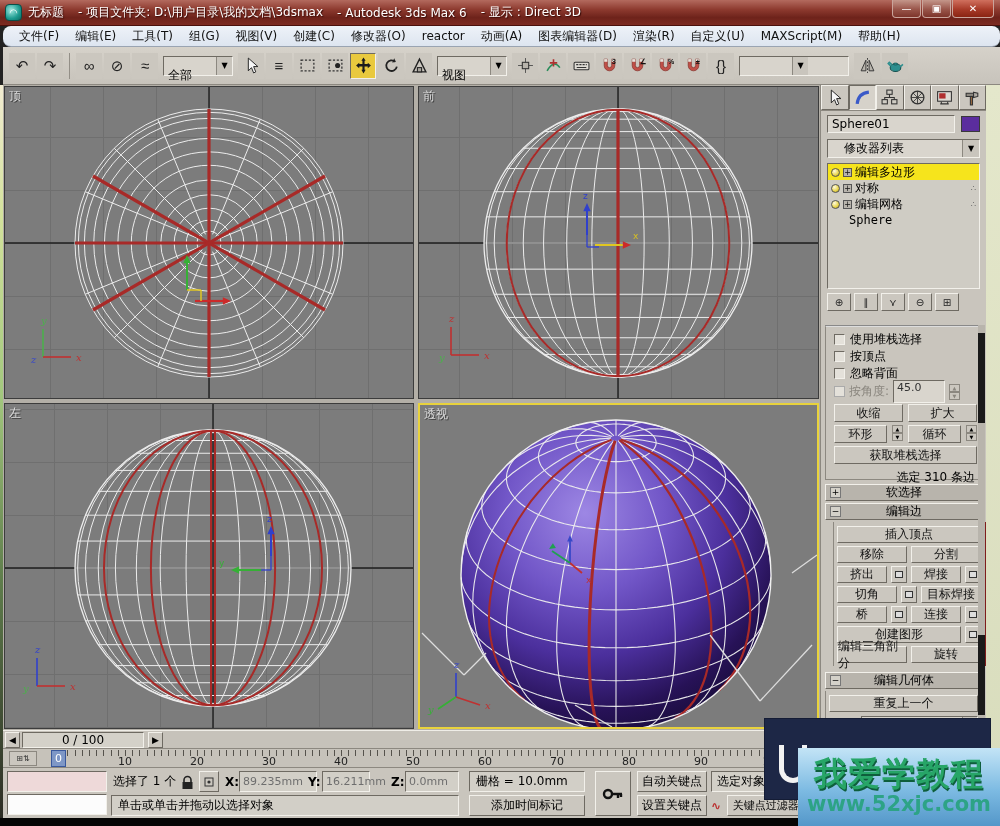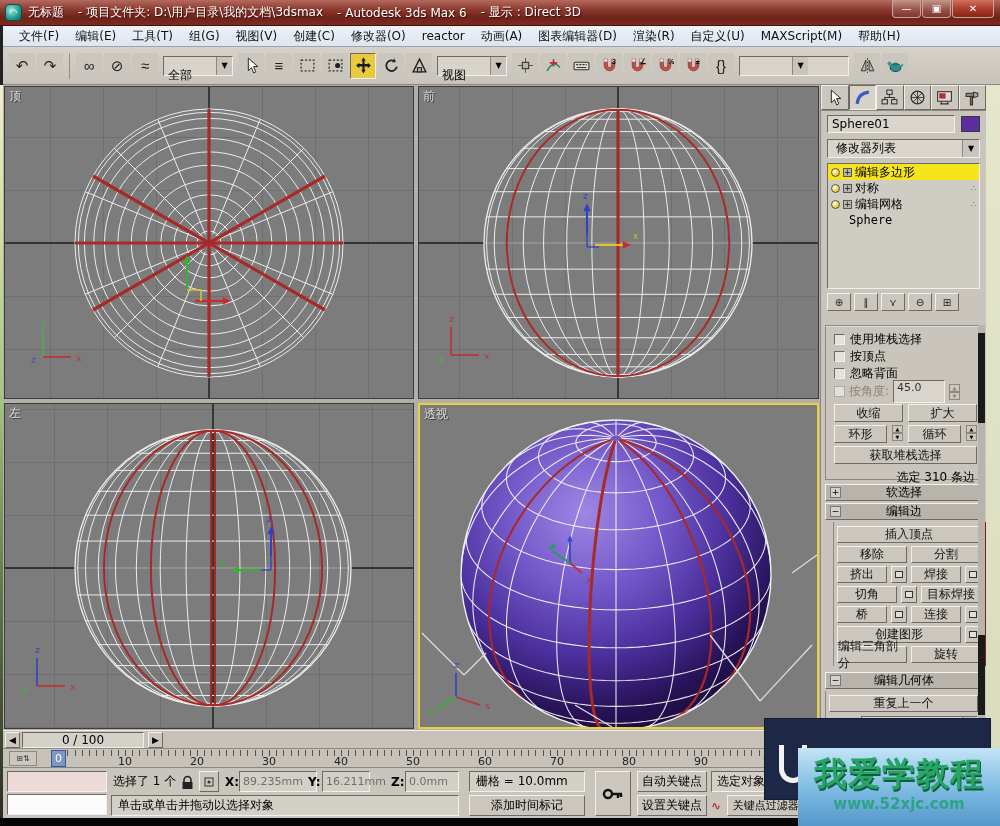--- a/index.html
+++ b/index.html
@@ -17,21 +17,21 @@
   .win-controls { position:absolute; right:6px; top:0; display:flex; }
   .win-btn { width:29px; height:18px; display:flex; align-items:center; justify-content:center;
     color:#fff; font-size:10px; border:1px solid #caa59c; border-top:none;
     background:linear-gradient(180deg,#c4968a,#99554a 55%,#7e352b);
     border-radius:0 0 4px 4px; margin-left:1px; }
   .win-btn.close { background:linear-gradient(180deg,#d0705e,#a83a28 55%,#8a2413); width:42px; }
 
   
   .menubar { position:absolute; left:3px; top:26px; width:997px; height:21px;
     background:linear-gradient(180deg,#eef2f8,#dde5f0); border-bottom:1px solid #9aa4b2;
-    display:flex; align-items:center; padding-left:8px; font-size:12px; color:#111; }
+    display:flex; align-items:center; padding-left:8px; font-size:12px; color:#111;border-radius:8px; }
   .menu-item { padding:2px 8px; white-space:nowrap; }
 
   
   .toolbar { position:absolute; left:3px; top:47px; width:997px; height:38px;
     background:linear-gradient(180deg,#d6d2ca,#c7c3bb); border-bottom:1px solid #8c8880;
     display:flex; align-items:center; padding-left:6px; gap:2px; }
   .tool-btn { width:26px; height:26px; display:flex; align-items:center; justify-content:center;
     background:#cbc7bf; border:1px solid #cbc7bf; font-size:15px; color:#222; flex:none; }
   .tool-btn svg { width:17px; height:17px; }
   .tool-btn.active { background:#e9c93e; border-color:#6e6a62 #f2f0ea #f2f0ea #6e6a62; }
@@ -59,21 +59,21 @@
   .cp-tab { flex:1; display:flex; align-items:center; justify-content:center;
     border:1px solid; border-color:#f2f0ea #6e6a62 #6e6a62 #f2f0ea; background:#cbc7bf; }
   .cp-tab svg { width:17px; height:17px; }
   .cp-tab.active { border-color:#6e6a62 #f2f0ea #f2f0ea #6e6a62; background:#d6d2ca; }
   .name-field { position:absolute; left:6px; top:30px; width:128px; height:18px; background:#d9d5cd;
     border:1px solid; border-color:#6e6a62 #f2f0ea #f2f0ea #6e6a62; padding:1px 4px; font-size:12px; }
   .color-swatch { position:absolute; left:140px; top:31px; width:19px; height:16px;
     background:#5b2d9e; border:1px solid #3a3a3a; }
   .mod-list { position:absolute; left:6px; top:54px; width:153px; height:19px; background:#d9d5cd;
     border:1px solid; border-color:#6e6a62 #f2f0ea #f2f0ea #6e6a62; display:flex; align-items:center; }
-  .mod-list .lbl { flex:1; padding-left:8px; }
+  .mod-list .lbl { flex:1; padding-left:16px; }
   .mod-list .arr { width:17px; height:100%; background:#c9c5bd; border-left:1px solid #8c8880;
     display:flex; align-items:center; justify-content:center; font-size:8px; }
   .stack-box { position:absolute; left:6px; top:78px; width:153px; height:126px; background:#cfccc4;
     border:1px solid; border-color:#6e6a62 #f2f0ea #f2f0ea #6e6a62; overflow:hidden; }
   .stack-row { height:16px; display:flex; align-items:center; gap:3px; padding-left:3px; position:relative; }
   .stack-row.sel { background:#f6e41c; }
   .stack-row .bulb { width:9px; height:9px; border-radius:50%;
     background:radial-gradient(circle at 35% 30%,#fffbe0,#e8d44a 60%,#9a8a20); border:1px solid #555; flex:none; }
   .stack-row .plusbox { width:9px; height:9px; border:1px solid #555; background:#b8b4ac; color:#111;
     font-size:8px; line-height:7px; text-align:center; flex:none; }
@@ -160,21 +160,21 @@
   .bottom-bar { position:absolute; left:0; top:818px; width:1000px; height:8px; background:#050505; }
   .wm-navy { position:absolute; left:765px; top:719px; width:225px; height:80px; background:#1d2746;
     z-index:20; box-shadow:0 0 0 1px #141c35; }
   .wm-logo { position:absolute; left:14px; top:26px; width:28px; height:38px; border:5px solid #f2f2f2;
     border-top:none; border-radius:0 0 16px 16px; }
   .wm-blue { position:absolute; left:798px; top:748px; width:202px; height:78px; z-index:21;
     background:linear-gradient(180deg,#c3e4f6,#7cbae2 55%,#5497c9); display:flex; flex-direction:column;
     align-items:center; justify-content:center; }
   .wm-title { font-size:33px; font-weight:bold; color:#27a567; letter-spacing:1px; line-height:34px;
     text-shadow:1px 2px 0 #0e5e3c; }
-  .wm-url { font-size:15px; font-weight:bold; color:#2da386; line-height:26px; }
+  .wm-url { font-size:21px; font-weight:bold; color:#2da386; line-height:26px; }
 </style>
 </head>
 <body>
 
 <div class="screen">
 
   <div class="titlebar">
     <span class="app-icon">◠</span>
     <span class="title-part">无标题</span>
     <span class="title-part">- 项目文件夹: D:\用户目录\我的文档\3dsmax</span>

